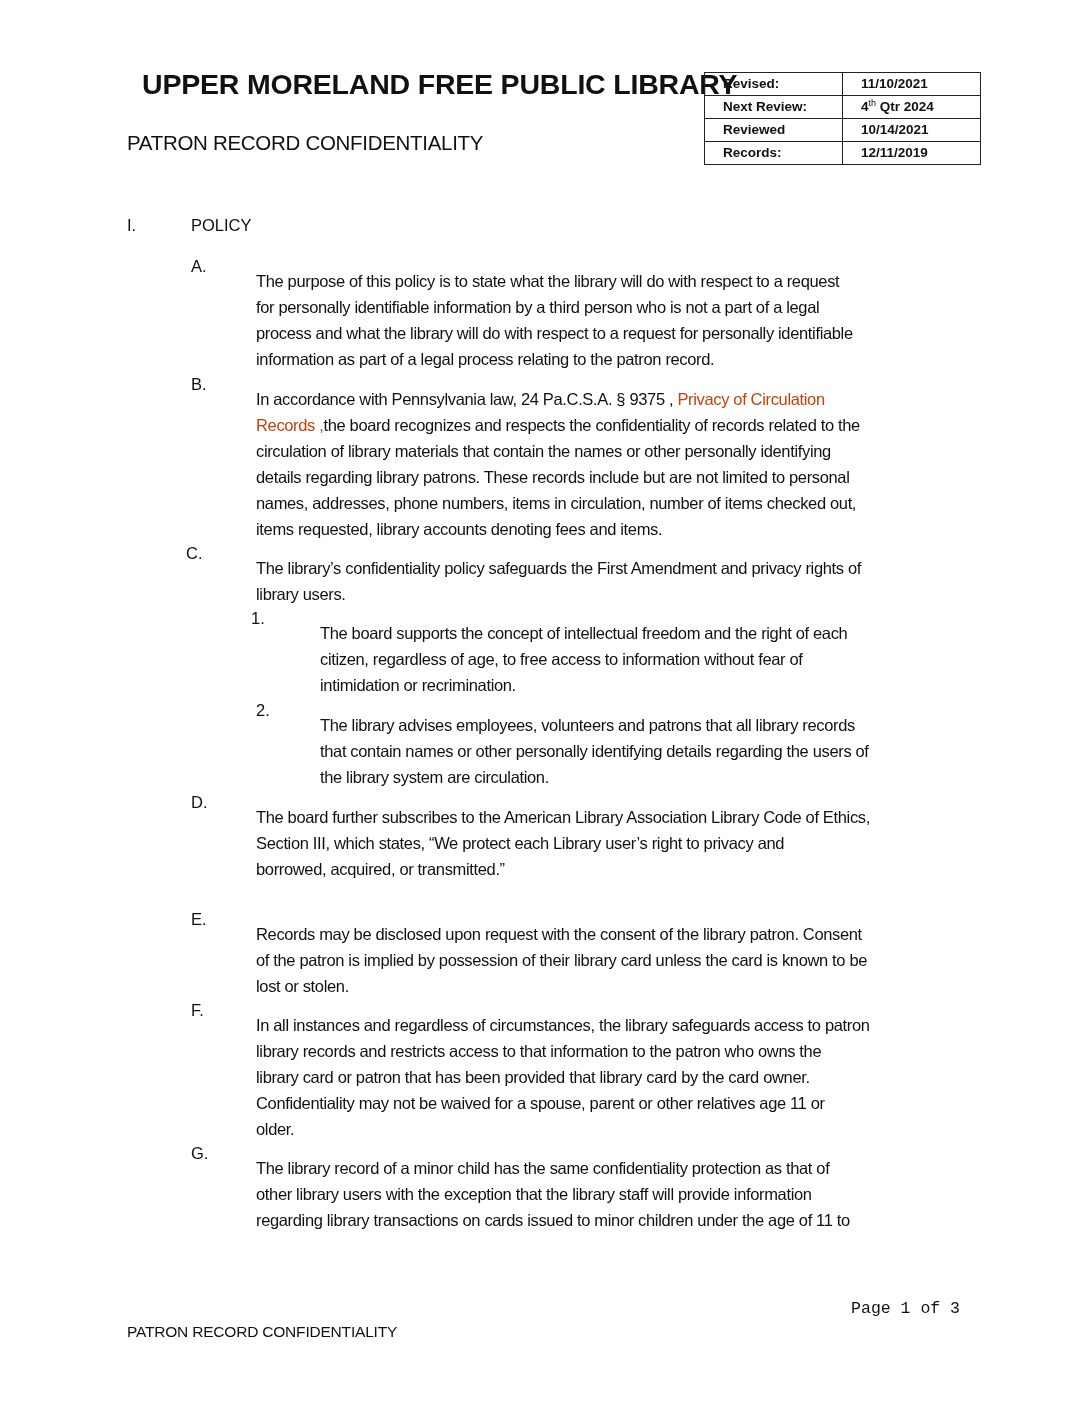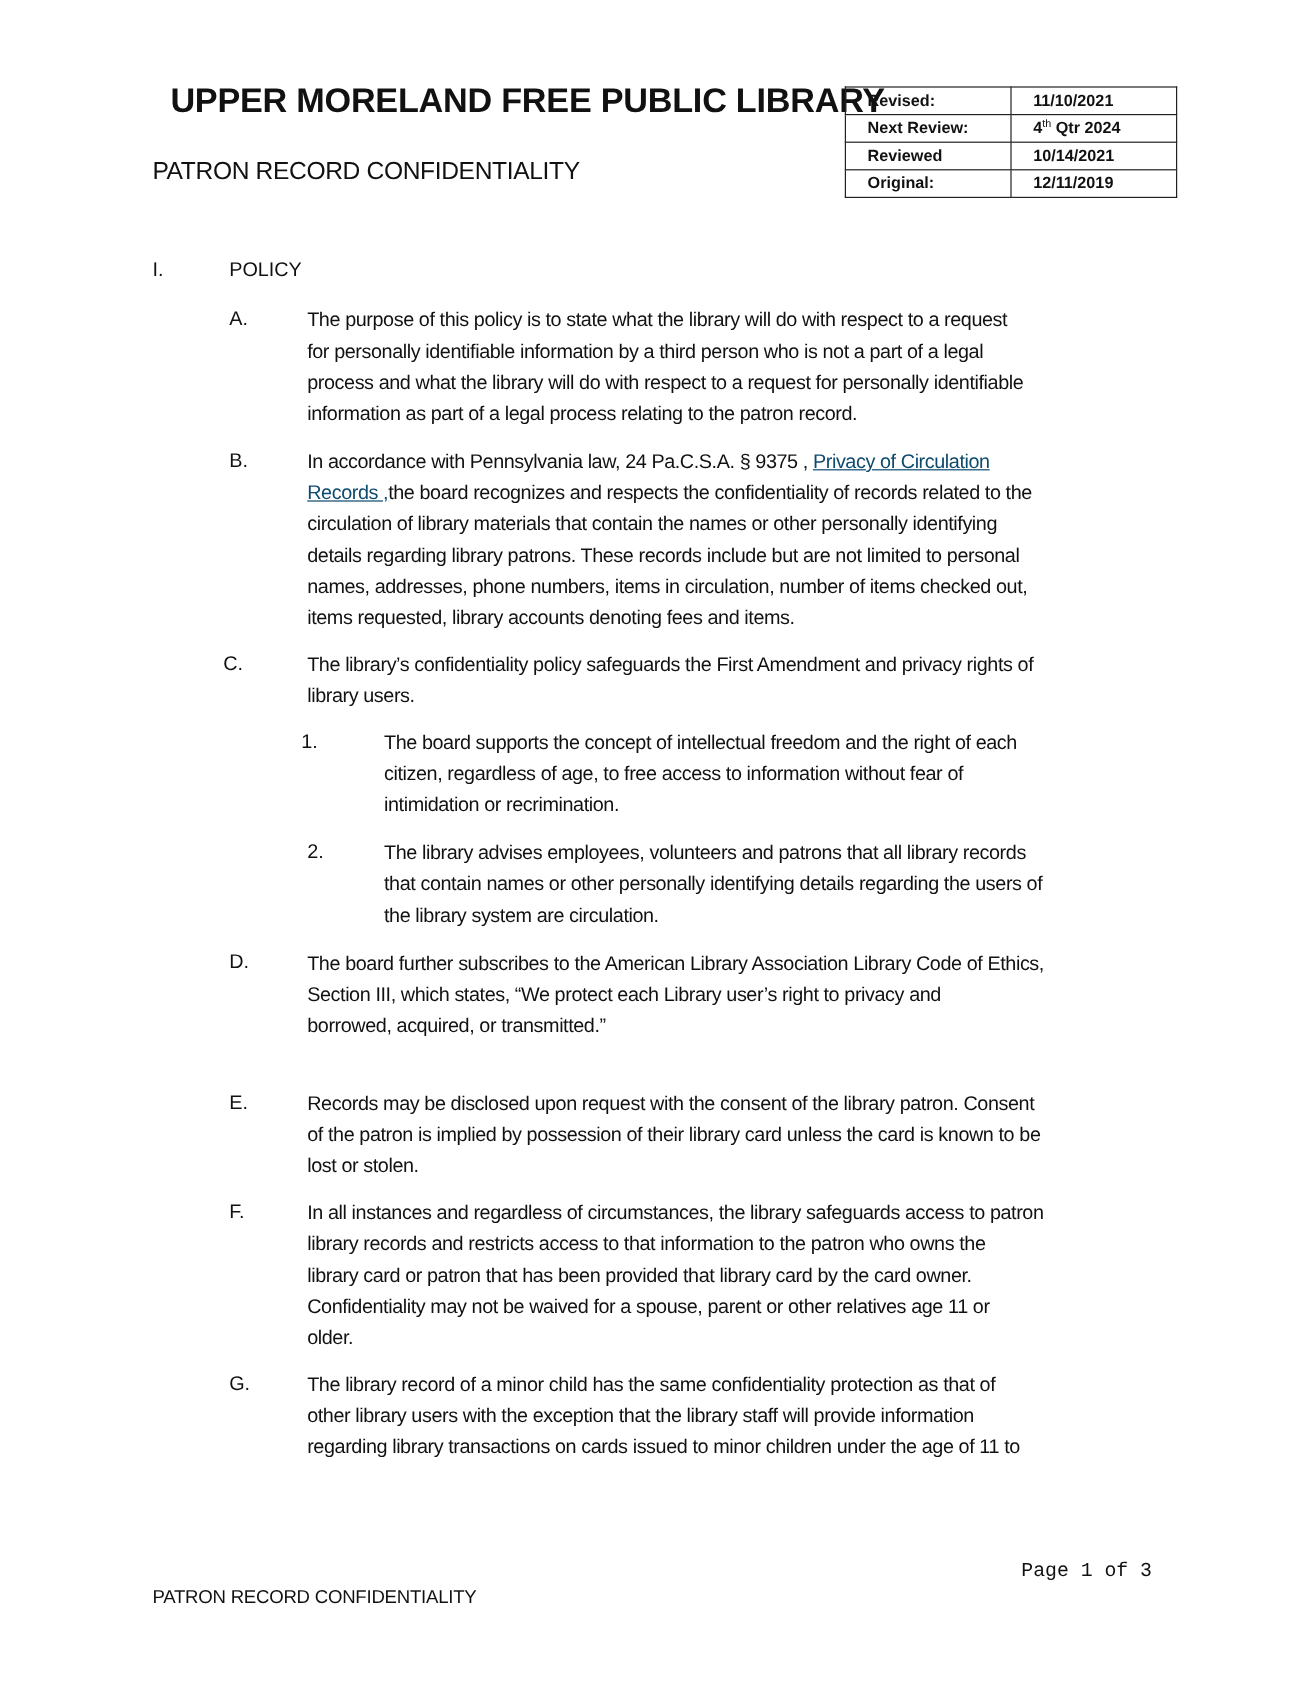--- a/index.html
+++ b/index.html
@@ -25,23 +25,24 @@
       line-height: 20px;
     }
     table.meta td.k { width: 119px; }
     table.meta td.v { width: 119px; }
     sup { font-size: 9px; line-height: 0; vertical-align: super; font-weight: normal; }
 
     .label { position: absolute; font-size: 16.5px; white-space: nowrap; }
     .para {
       position: absolute; font-size: 16.5px; line-height: 26px; letter-spacing: -0.35px;
       color: #111;
+      margin-top: 14px;
     }
     .para .line { display: block; white-space: nowrap; }
-    .link { color: #0c4a6e; text-decoration: underline; }
+    .link { color: #c2410c; }
 
     .footer-page { right: 128px; top: 1299px; font-size: 16.5px; white-space: nowrap; font-family: Liberation Mono, monospace; }
     .footer-title { left: 127px; top: 1323px; font-size: 15.5px; letter-spacing: -0.2px; white-space: nowrap; }
   </style>
 </head>
 <body>
 
 <div class="abs org-title">UPPER MORELAND FREE PUBLIC LIBRARY</div>
 <div class="abs doc-title">PATRON RECORD CONFIDENTIALITY</div>
 
@@ -53,21 +54,21 @@
   </tr>
   <tr>
     <td class="k">Next Review:</td>
     <td class="v"><span>4</span><sup>th</sup><span> Qtr 2024</span></td>
   </tr>
   <tr>
     <td class="k">Reviewed</td>
     <td class="v">10/14/2021</td>
   </tr>
   <tr>
-    <td class="k">Original:</td>
+    <td class="k">Records:</td>
     <td class="v">12/11/2019</td>
   </tr>
 </tbody>
   </table>
 
 <div class="label" style="left:127px; top:216px;">I.</div>
 <div class="label" style="left:191px; top:216px;">POLICY</div>
 
 <div class="label" style="left:191px; top:257px;">A.</div>
 <div class="para" style="left:256px; top:254px;">

